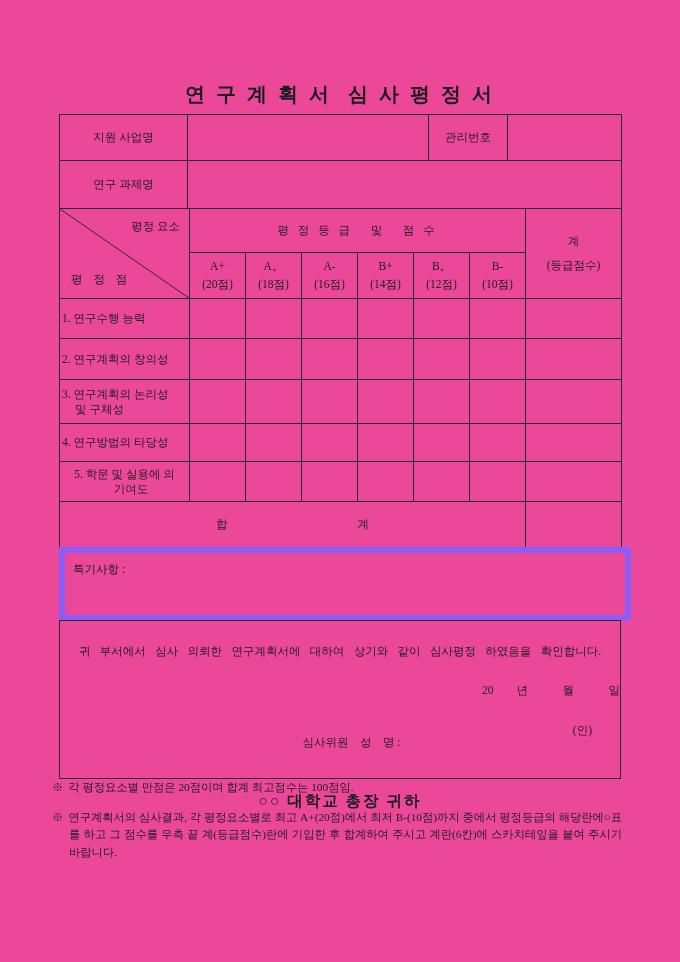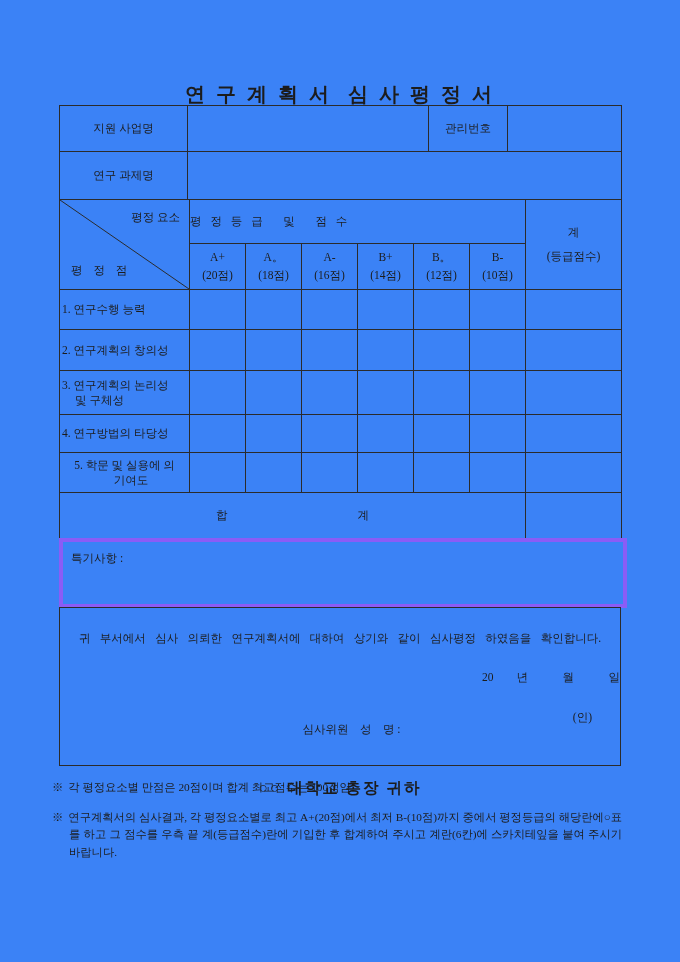--- a/index.html
+++ b/index.html
@@ -1,63 +1,63 @@
 <!DOCTYPE html>
 <html lang="ko"><head>
 <meta charset="utf-8">
 <style>
   html,body { margin:0; padding:0; background:#ffffff; }
   .page {
     position:relative;
     width:680px; height:962px;
-    background:#3b82f6;
+    background:#ec4899;
     color:#1c1c1c;
     font-family:"Liberation Serif", serif;
     font-size:11.5px;
     overflow:hidden;
   }
   
   .title {
     position:absolute; top:81px; left:0; width:100%;
     margin:0; text-align:center;
     font-size:20px; font-weight:bold;
     letter-spacing:3px; white-space:pre;
   }
   
-  .form { position:absolute; left:59px; top:105px; width:562px; }
+  .form { position:absolute; left:59px; top:114px; width:562px; }
   table { border-collapse:collapse; table-layout:fixed; width:562px; }
   td { border:1px solid #2b2b2b; vertical-align:middle; padding:0; font-size:11.5px; }
   
   .tr-a td { height:45px; }
   .tr-b td { height:47px; }
   .lbl { text-align:center; }
   
   .rating-table { margin-top:-1px; }
-  .hdr1 .ghdr { height:43px; text-align:left; white-space:pre; letter-spacing:3px;margin-top:15px; }
+  .hdr1 .ghdr { height:43px; text-align:center; white-space:pre; letter-spacing:3px;margin-top:15px; }
   .hdr2 td { height:45px; }
   .corner { position:relative; }
   .corner svg.diag { position:absolute; top:0; left:0; width:100%; height:100%; display:block; }
   .corner-top { position:absolute; top:10px; right:9px; white-space:pre; }
   .corner-bottom { position:absolute; bottom:11px; left:11px; white-space:pre; letter-spacing:4px; }
   .total-hdr { text-align:center; }
   .total-hdr .l2 { margin-top:9px; }
   .grade-cell { text-align:center; line-height:15px; }
   .grade-cell .pts { margin-top:3px; }
   .r1 td { height:39px; } .r2 td { height:40px; } .r3 td { height:43px; }
   .r4 td { height:37px; } .r5 td { height:39px;text-align:center; }
   .rowlabel { text-align:left; }
   .rowlabel .lab {
     white-space:pre-line; line-height:15px;
     padding-left:15px; text-indent:-13px; padding-right:2px;
   }
   .sum-row td { height:45px; }
   .sum-cell .sum-wrap { display:flex; justify-content:center; align-items:center; gap:130px; }
   
   .remarks {
-    border:4px solid #8b5cf6; margin-top:-1px;
+    border:6px solid #8b5cf6; margin-top:-1px;
     width:560px; height:62px; box-sizing:content-box;
   }
   .remarks .remarks-label { display:inline-block; padding:9px 0 0 8px; }
   .confirm {
     border:1px solid #2b2b2b; margin-top:-1px;
     width:560px; height:157px; box-sizing:content-box;
   }
   .statement {
     margin:12px; padding:10px 7px 0 7px;
     text-align:justify; text-align-last:justify; line-height:16px;

